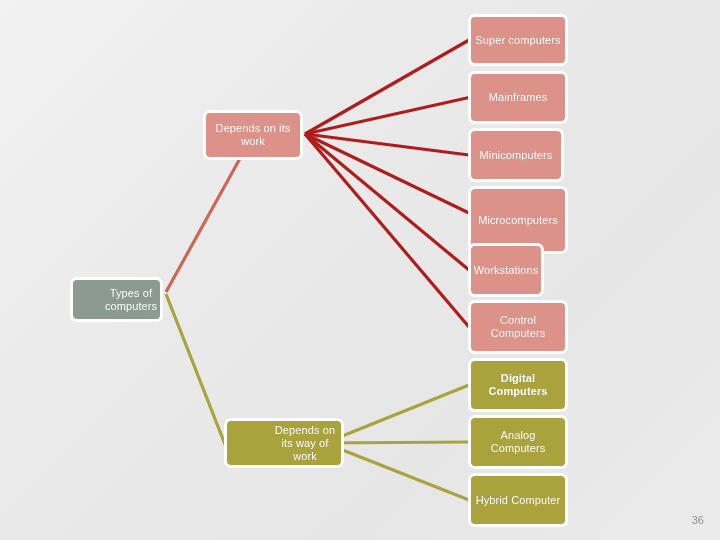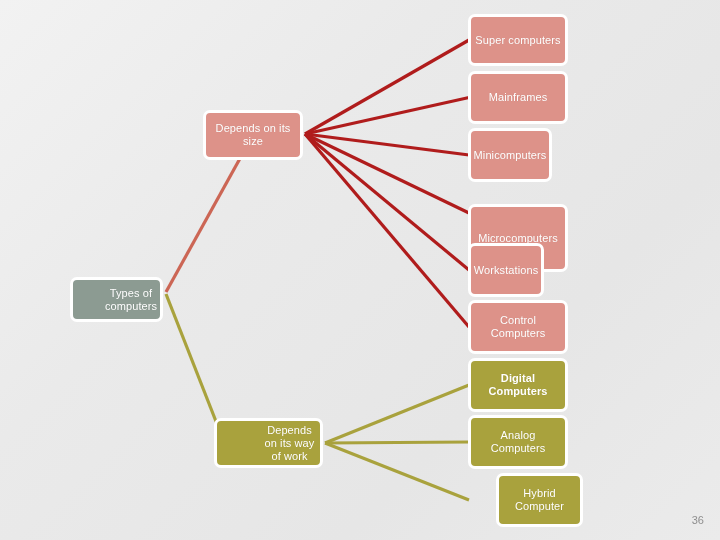--- a/index.html
+++ b/index.html
@@ -80,49 +80,49 @@
       <line x1="325" y1="443" x2="469" y2="385" stroke="#a9a23d" stroke-width="3.2" stroke-linecap="butt"></line>
       <line x1="325" y1="443" x2="469" y2="442" stroke="#a9a23d" stroke-width="3.2" stroke-linecap="butt"></line>
       <line x1="325" y1="443" x2="469" y2="500" stroke="#a9a23d" stroke-width="3.2" stroke-linecap="butt"></line>
     </svg>
 
   <div id="nodes">
       <div class="node root" style="left: 70px; top: 277px; width: 93px; height: 45px;">
         <span>Types of computers</span>
       </div>
       <div class="node salmon" style="left: 203px; top: 110px; width: 100px; height: 50px;">
-        <span>Depends on its size</span>
+        <span>Depends on its work</span>
       </div>
       <div class="node salmon" style="left: 468px; top: 14px; width: 100px; height: 52px;">
         <span>Super computers</span>
       </div>
       <div class="node salmon" style="left: 468px; top: 71px; width: 100px; height: 53px; align-items: center;">
         <span>Mainframes</span>
       </div>
-      <div class="node salmon" style="left: 468px; top: 128px; width: 84px; height: 54px;">
+      <div class="node salmon" style="left: 468px; top: 128px; width: 96px; height: 54px;">
         <span>Minicomputers</span>
       </div>
-      <div class="node salmon" style="left: 468px; top: 204px; width: 100px; height: 68px;">
+      <div class="node salmon" style="left: 468px; top: 186px; width: 100px; height: 68px;">
         <span>Microcomputers</span>
       </div>
       <div class="node salmon" style="left: 468px; top: 243px; width: 76px; height: 54px;">
         <span>Workstations</span>
       </div>
       <div class="node salmon" style="left: 468px; top: 300px; width: 100px; height: 54px;">
         <span>Control Computers</span>
       </div>
-      <div class="node olive" style="left: 214px; top: 418px; width: 109px; height: 50px; padding-left: 45px;">
+      <div class="node olive" style="left: 224px; top: 418px; width: 120px; height: 50px; padding-left: 45px;">
         <span>Depends on its way of work</span>
       </div>
       <div class="node olive" style="left: 468px; top: 358px; width: 100px; height: 54px; font-weight: bold;">
         <span>Digital Computers</span>
       </div>
       <div class="node olive" style="left: 468px; top: 415px; width: 100px; height: 54px;">
         <span>Analog Computers</span>
       </div>
-      <div class="node olive" style="left: 496px; top: 473px; width: 87px; height: 54px;">
+      <div class="node olive" style="left: 468px; top: 473px; width: 100px; height: 54px;">
         <span>Hybrid Computer</span>
       </div>
     </div>
 
   <div id="page-number">36</div>
 
 </div>
 
 </body></html>

